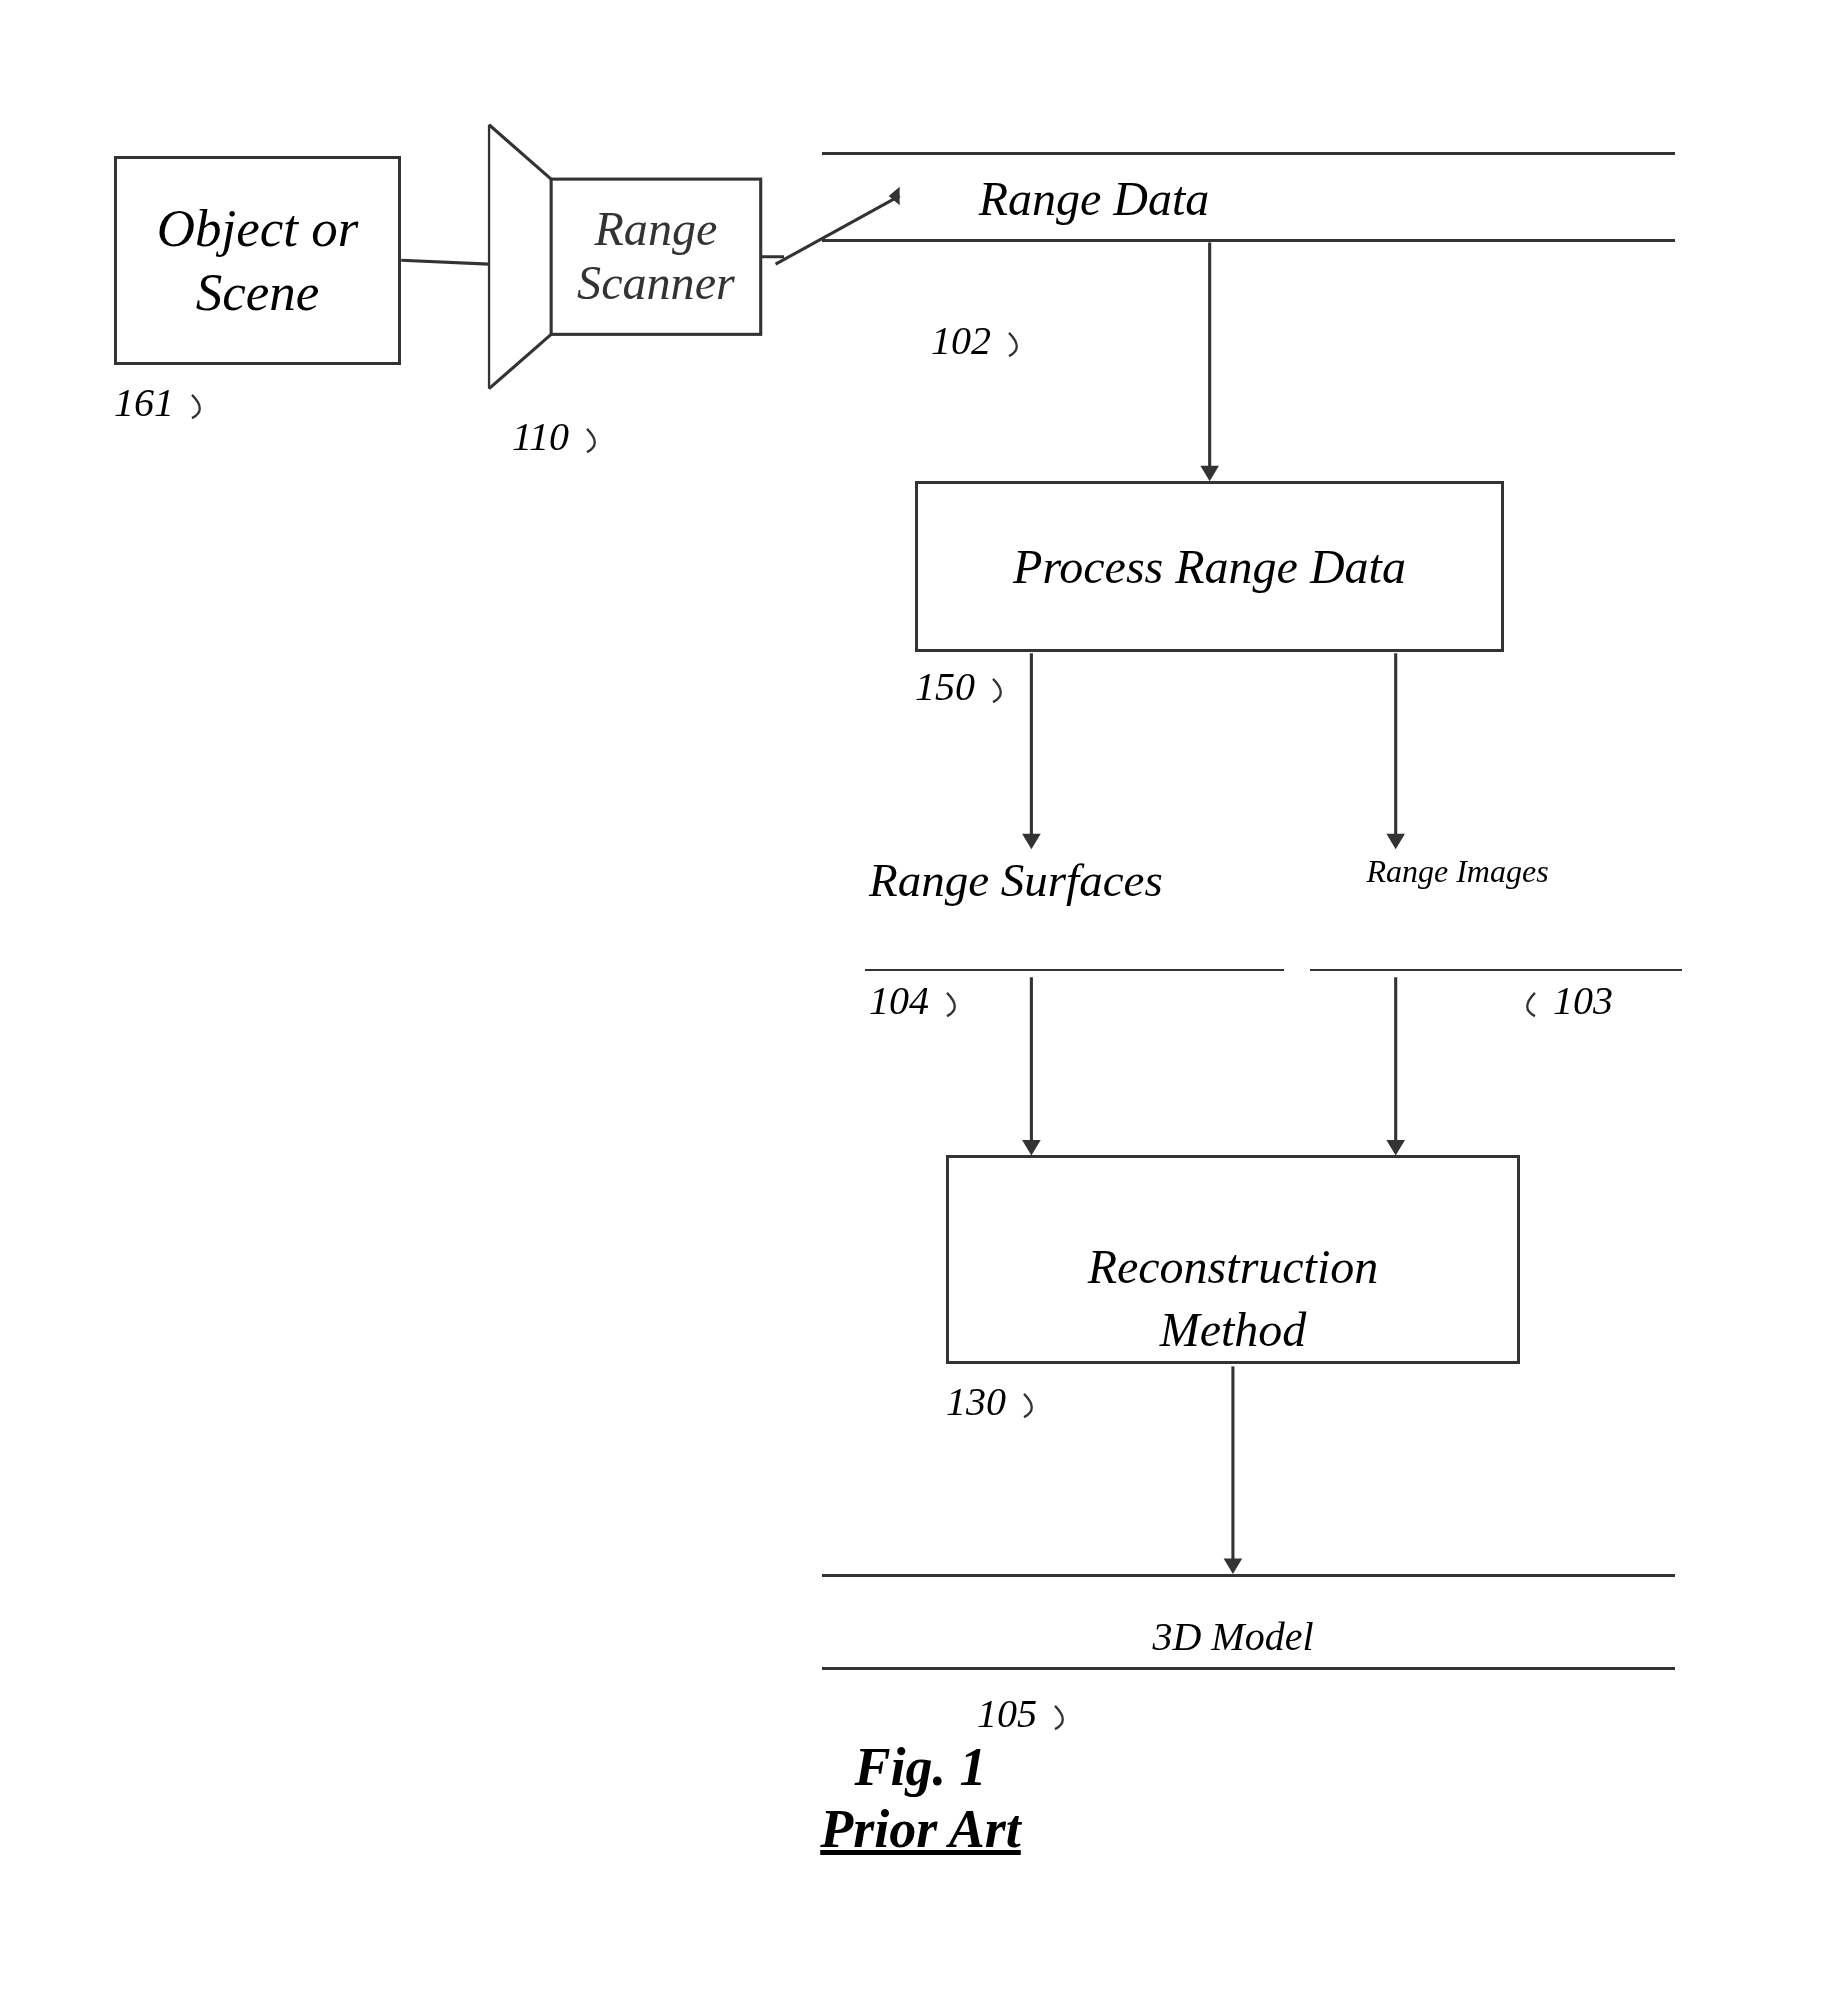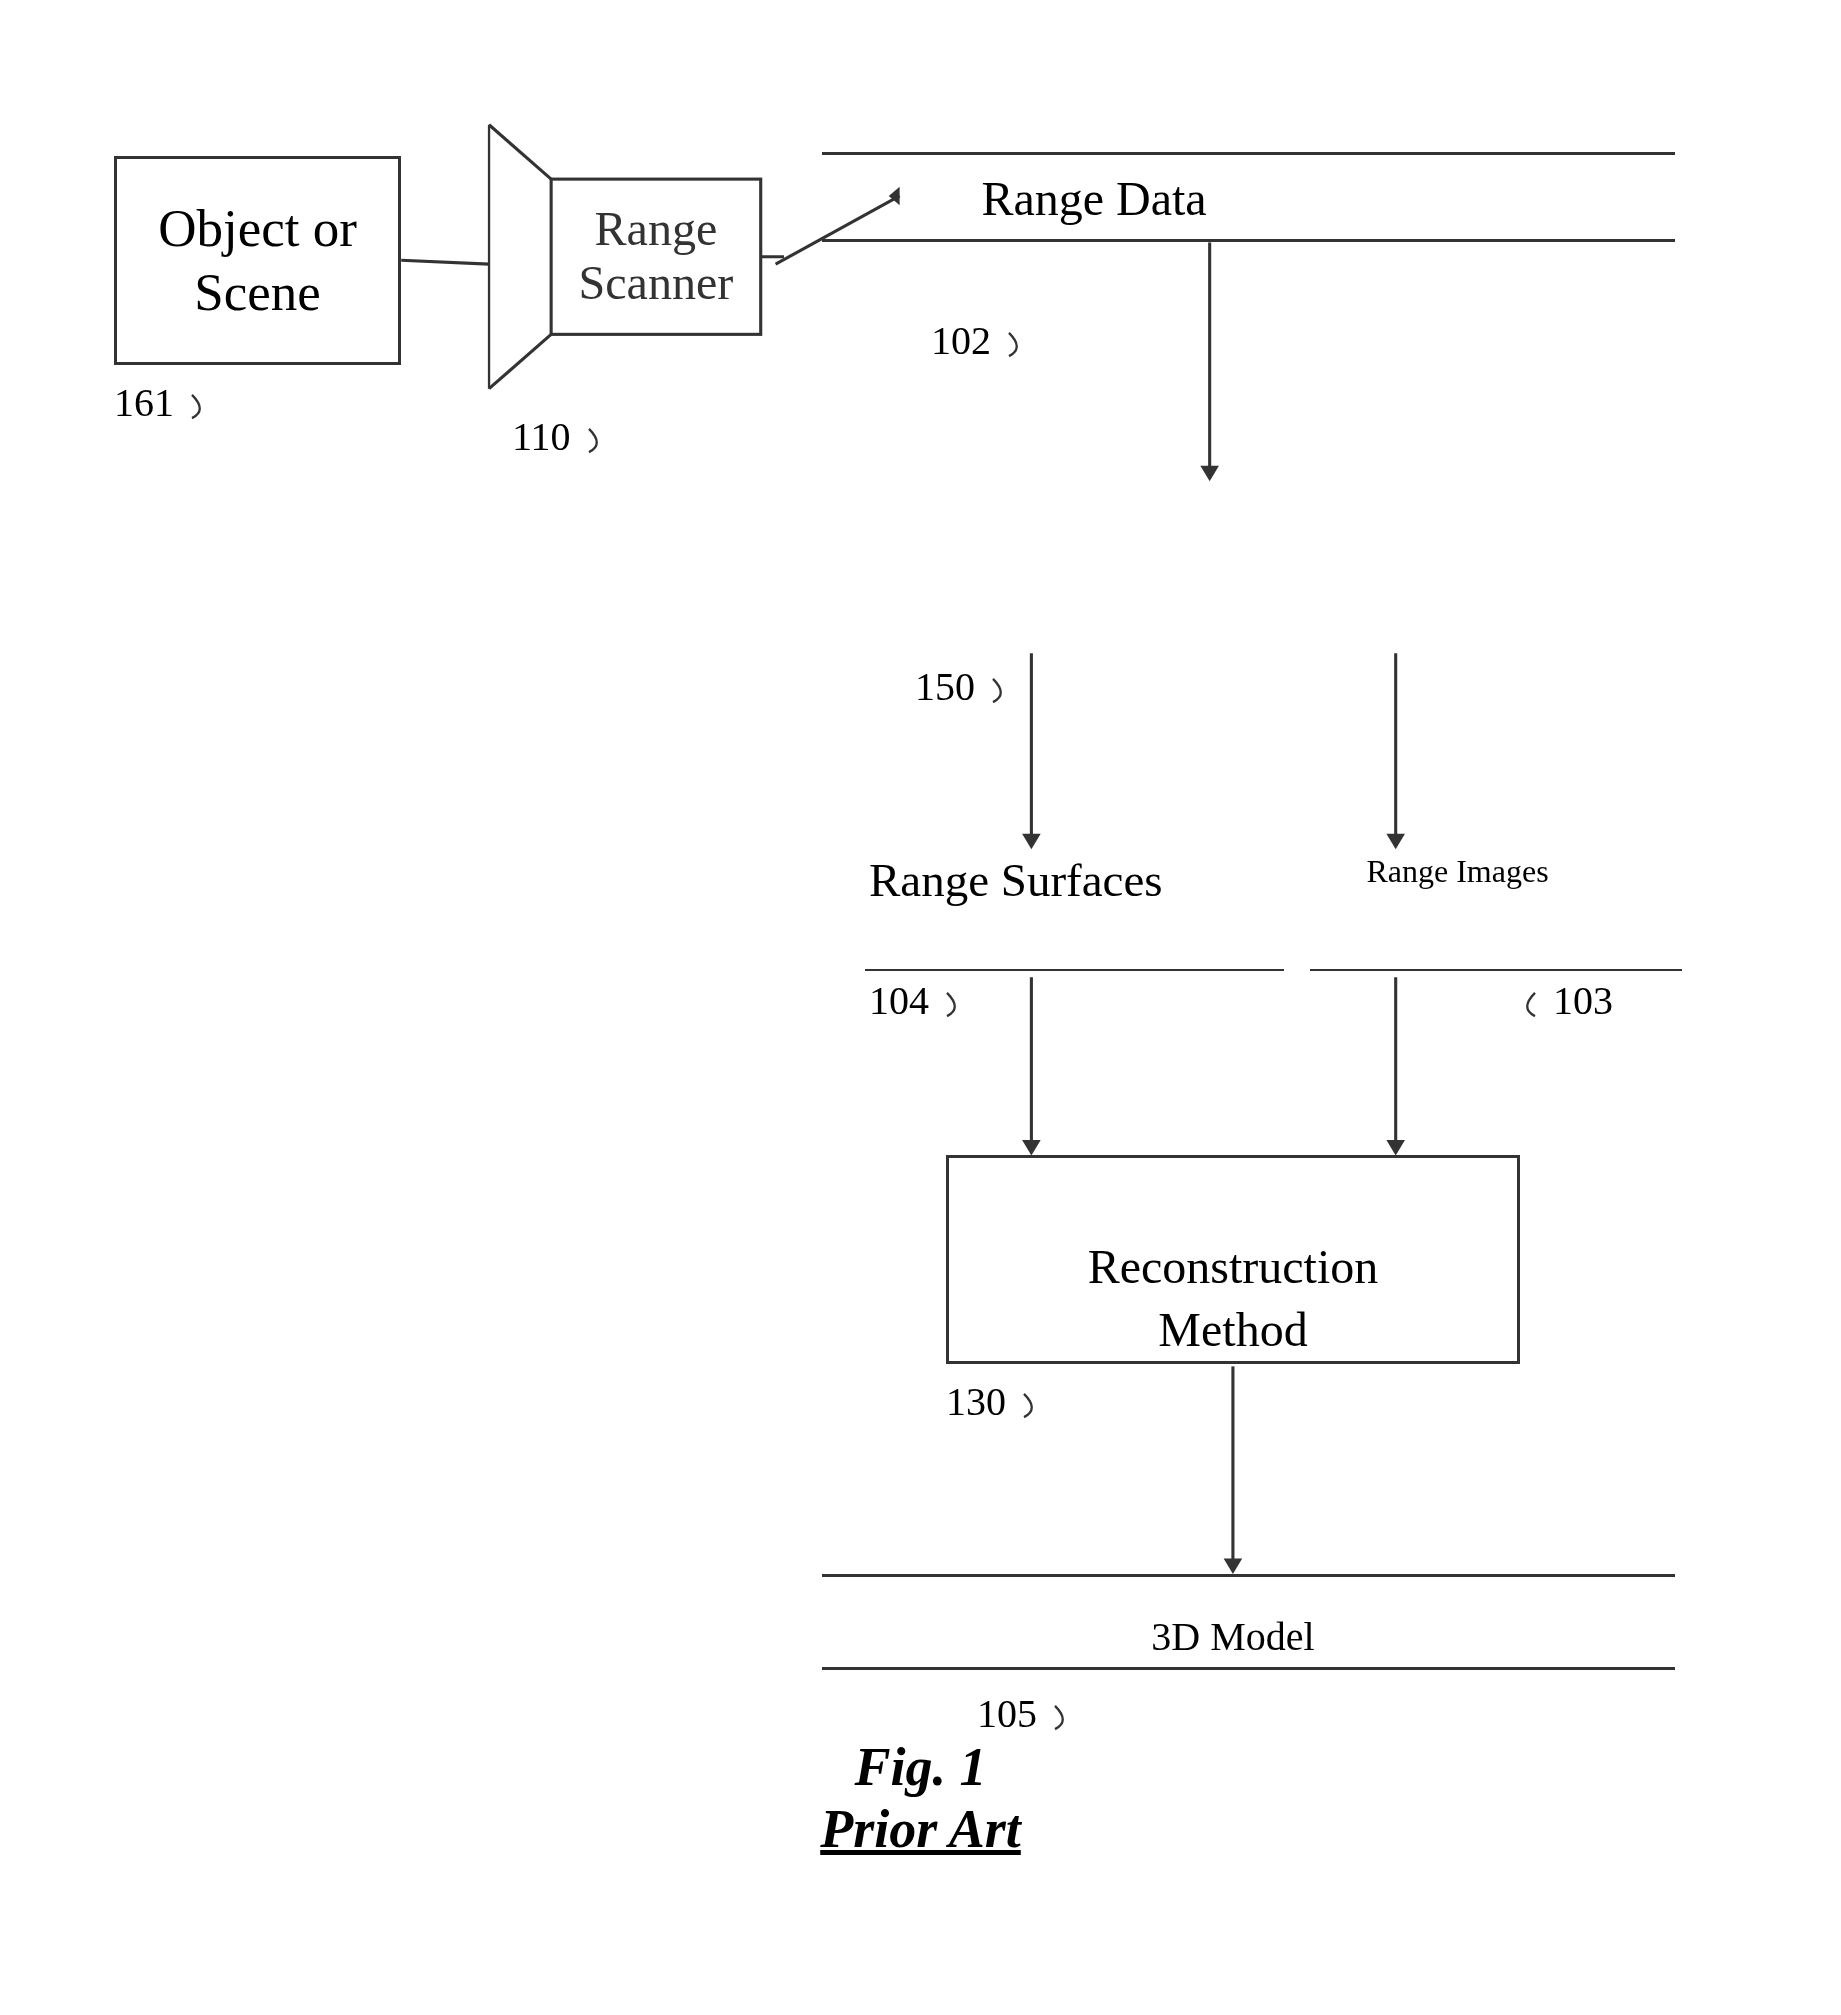--- a/index.html
+++ b/index.html
@@ -11,20 +11,21 @@
       position: relative;
       overflow: hidden;
     }
 
     .diagram-container {
       position: absolute;
       top: 47px;
       left: 47px;
       width: 1744px;
       height: 1783px;
+      font-style: italic;
     }
 
     
     .box-object {
       position: absolute;
       left: 67px;
       top: 109px;
       width: 287px;
       height: 209px;
       border: 3.1px solid #333;
@@ -327,20 +328,23 @@
     </svg>
   </div>
 
   <div class="label-102">
     <span>102</span>
     <svg width="47" height="31" style="display:inline-block;vertical-align:middle;" viewBox="0 0 60 40">
       <path d="M10,5 Q30,25 10,35" stroke="#333" stroke-width="3" fill="none"></path>
     </svg>
   </div>
 
+  <div class="box-process">
+    <span>Process Range Data</span>
+  </div>
 
   <div class="label-120">
     <span>150</span>
     <svg width="47" height="31" style="display:inline-block;vertical-align:middle;" viewBox="0 0 60 40">
       <path d="M10,5 Q30,25 10,35" stroke="#333" stroke-width="3" fill="none"></path>
     </svg>
   </div>
 
   <div class="hline-rangesurfaces"></div>
   <div class="range-surfaces-label">

